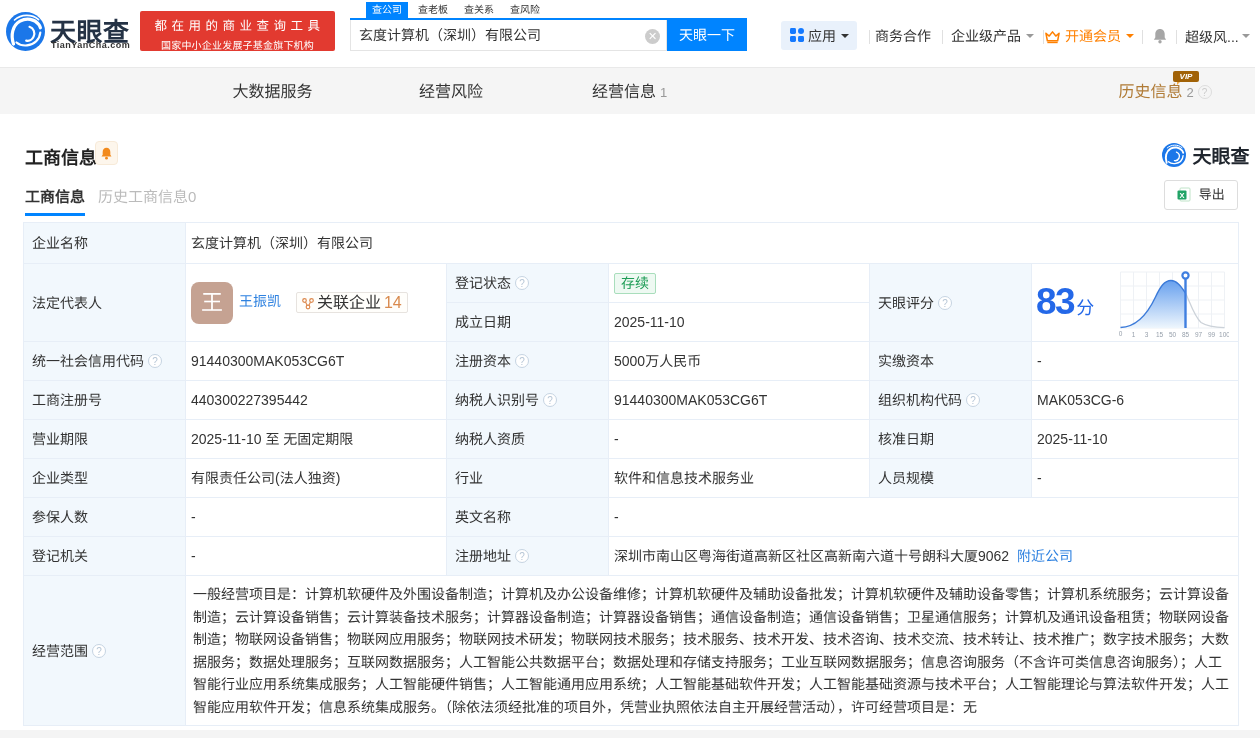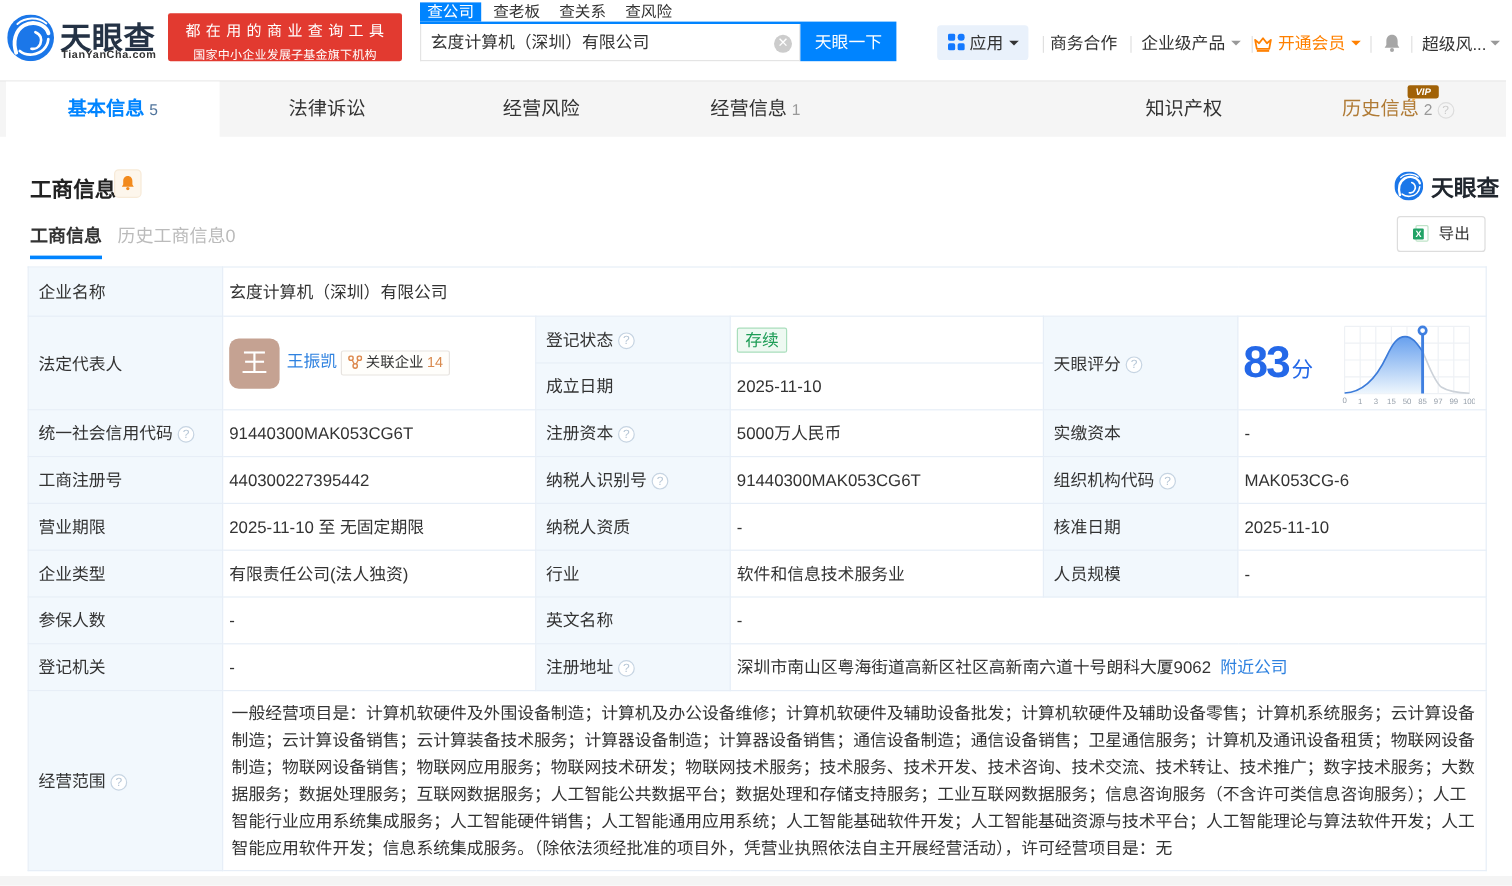--- a/index.html
+++ b/index.html
@@ -11,21 +11,21 @@
 
 #header{position:absolute;left:0;top:0;width:1260px;height:67px;background:#fff;}
 #logo{position:absolute;left:6px;top:12px;}
 #logoTxt{position:absolute;left:50px;top:11px;font-weight:bold;font-size:26px;color:#243245;letter-spacing:0.5px;}
 #logoSub{position:absolute;left:51px;top:40px;font-weight:bold;font-size:9px;color:#333;letter-spacing:0.5px;}
 #redBanner{position:absolute;left:140px;top:11px;width:195px;height:40px;background:#e23a30;border-radius:2px;
   color:#fff;text-align:center;}
 #redBanner .l1{font-size:12.5px;letter-spacing:4.5px;margin-top:4px;margin-left:4px;white-space:nowrap;}
 #redBanner .l2{font-size:10px;letter-spacing:0.2px;margin-top:3px;white-space:nowrap;}
 
-#stabs{position:absolute;left:350px;top:2px;height:16px;font-size:13px;}
+#stabs{position:absolute;left:366px;top:2px;height:16px;font-size:10px;}
 #stabs .t{display:inline-block;height:16px;line-height:16px;padding:0 6px;margin-right:4px;color:#333;}
 #stabs .t.on{background:#0084ff;color:#fff;}
 #sline{position:absolute;left:350px;top:18px;width:397px;height:2px;background:#0084ff;}
 #sinput{position:absolute;left:350px;top:20px;width:317px;height:31px;background:#fff;
   border:1px solid #e4e4e4;border-top:none;line-height:30px;font-size:14px;padding-left:8px;color:#333;}
 #sclear{position:absolute;left:645px;top:29px;width:15px;height:15px;border-radius:50%;background:#ccc;
   color:#fff;font-size:11px;line-height:15px;text-align:center;}
 #sbtn{position:absolute;left:667px;top:20px;width:80px;height:31px;background:#0084ff;color:#fff;
   font-size:14px;text-align:center;line-height:31px;}
 
@@ -58,21 +58,21 @@
   font-size:14px;color:#333;}
 #tbl td{border:1px solid #e7eef7;padding:2px 8px 2px 5px;vertical-align:middle;line-height:20px;}
 #tbl td.lb{background:#f2f8fd;padding-left:8px;}
 .qm{display:inline-block;width:14px;height:14px;border:1px solid #c6d4e2;border-radius:50%;color:#b6c6d6;
   font-size:10px;line-height:13px;text-align:center;margin-left:4px;vertical-align:1px;background:#fff;}
 .tag-green{display:inline-block;height:21px;line-height:19px;padding:0 6px;border:1px solid #a9debc;background:#eef9f2;
   color:#1f9d57;font-size:14px;border-radius:2px;}
 #avatar{display:inline-block;width:42px;height:42px;border-radius:8px;background:#c5a292;color:#fff;
   font-size:22px;text-align:center;line-height:42px;vertical-align:middle;}
 #assoc{display:inline-block;height:21px;line-height:19px;border:1px solid #e7e3df;border-radius:2px;
-  padding:0 5px;font-size:12px;color:#333;vertical-align:middle;background:#fffefb;}
+  padding:0 5px;font-size:16px;color:#333;vertical-align:middle;background:#fffefb;}
 #assoc b{color:#d98a4e;font-weight:normal;margin-left:3px;}
 #score83{font-size:37px;font-weight:bold;color:#2468e8;letter-spacing:-1.5px;}
 #score83 span{font-size:18px;font-weight:normal;margin-left:2px;letter-spacing:0;}
 #footer{position:absolute;left:0;top:730px;width:1260px;height:8px;background:#f4f4f4;}
 </style>
 </head>
 <body>
 <div id="header">
   <svg id="logo" width="39" height="39" viewBox="0 0 39 39">
     <circle cx="19.5" cy="19.5" r="19.5" fill="#1b77e9"></circle>
@@ -116,25 +116,23 @@
     <div class="sep" style="left:362px"></div>
     <svg class="abs" style="left:372px;top:5px" width="16" height="16" viewBox="0 0 17 17">
       <path d="M8.5 1 C5.4 1 3.5 3.4 3.5 6.5 L3.5 10 L2 12.5 L15 12.5 L13.5 10 L13.5 6.5 C13.5 3.4 11.6 1 8.5 1 Z" fill="#a6a6a6"></path>
       <circle cx="8.5" cy="14.6" r="1.8" fill="#a6a6a6"></circle>
     </svg>
     <div class="sep" style="left:396px"></div>
     <div class="mi" style="left:405px"><span style="display:inline-block;width:55px;overflow:hidden;vertical-align:middle;white-space:nowrap">超级风...</span><span class="caret gray" style="margin-left:2px"></span></div>
   </div>
 </div>
 <div id="nav">
-  <div class="tab on" style="left:5px">基本信息<span class="n">5</span></div>
-  <div class="tab" style="left:183.5px">法律诉讼</div>
+  <div class="tab" style="left:183.5px">大数据服务</div>
   <div class="tab" style="left:362px">经营风险</div>
   <div class="tab" style="left:540.5px">经营信息<span class="n">1</span></div>
-  <div class="tab" style="left:897.5px">知识产权</div>
   <div class="tab" style="left:1076px;color:#b07b36">历史信息<span class="n">2</span><span class="qm" style="border-color:#ddd;color:#ccc;background:transparent">?</span></div>
 </div>
 <div style="position:absolute;left:1173px;top:71px;width:26px;height:11px;background:#a16207;border-radius:2px;color:#fff;font-size:8px;font-weight:bold;font-style:italic;text-align:center;line-height:11px;">VIP</div>
 <div style="position:absolute;left:1177px;top:82px;width:0;height:0;border-top:3.5px solid #efa944;border-right:3.5px solid transparent;"></div>
 <div id="main">
   <div id="h2row">工商信息</div>
   <div id="bellchip">
     <svg width="13" height="13" viewBox="0 0 17 17" style="vertical-align:middle">
       <path d="M8.5 1 C5.4 1 3.5 3.4 3.5 6.5 L3.5 10 L2 12.5 L15 12.5 L13.5 10 L13.5 6.5 C13.5 3.4 11.6 1 8.5 1 Z" fill="#f28a1d"></path>
       <circle cx="8.5" cy="14.6" r="1.8" fill="#f28a1d"></circle>
@@ -170,21 +168,21 @@
         <col style="width:162px">
         <col style="width:207px">
       </colgroup>
     <tbody>
         <tr style="height:41px">
           <td class="lb">企业名称</td>
           <td colspan="5">玄度计算机（深圳）有限公司</td>
         </tr>
     <tr style="height:39px">
       <td class="lb" rowspan="2">法定代表人</td>
-      <td rowspan="2"><span id="avatar">王</span> <a href="#" style="margin:0 3px 0 2px">王振凯</a><span id="assoc"><svg width="12" height="12" viewBox="0 0 12 12" style="vertical-align:-2px;margin-right:3px">
+      <td rowspan="2"><span id="avatar">王</span> <a href="#" style="margin:0 15px 0 2px">王振凯</a><span id="assoc"><svg width="12" height="12" viewBox="0 0 12 12" style="vertical-align:-2px;margin-right:3px">
                 <circle cx="2.5" cy="2.5" r="1.8" fill="none" stroke="#dd8a50" stroke-width="1.2"></circle>
                 <circle cx="9.5" cy="2.5" r="1.8" fill="none" stroke="#dd8a50" stroke-width="1.2"></circle>
                 <circle cx="6" cy="9" r="1.8" fill="none" stroke="#dd8a50" stroke-width="1.2"></circle>
                 <path d="M3.5 4 L5.2 7.4 M8.5 4 L6.8 7.4" stroke="#dd8a50" stroke-width="1.1"></path>
               </svg>关联企业<b>14</b></span></td>
       <td class="lb">登记状态<span class="qm">?</span></td>
       <td><span class="tag-green">存续</span></td>
       <td class="lb" rowspan="2">天眼评分<span class="qm">?</span></td>
       <td rowspan="2" style="padding:0;position:relative">
         <span id="score83" style="position:absolute;left:4px;top:22px;line-height:32px">83<span>分</span></span>

